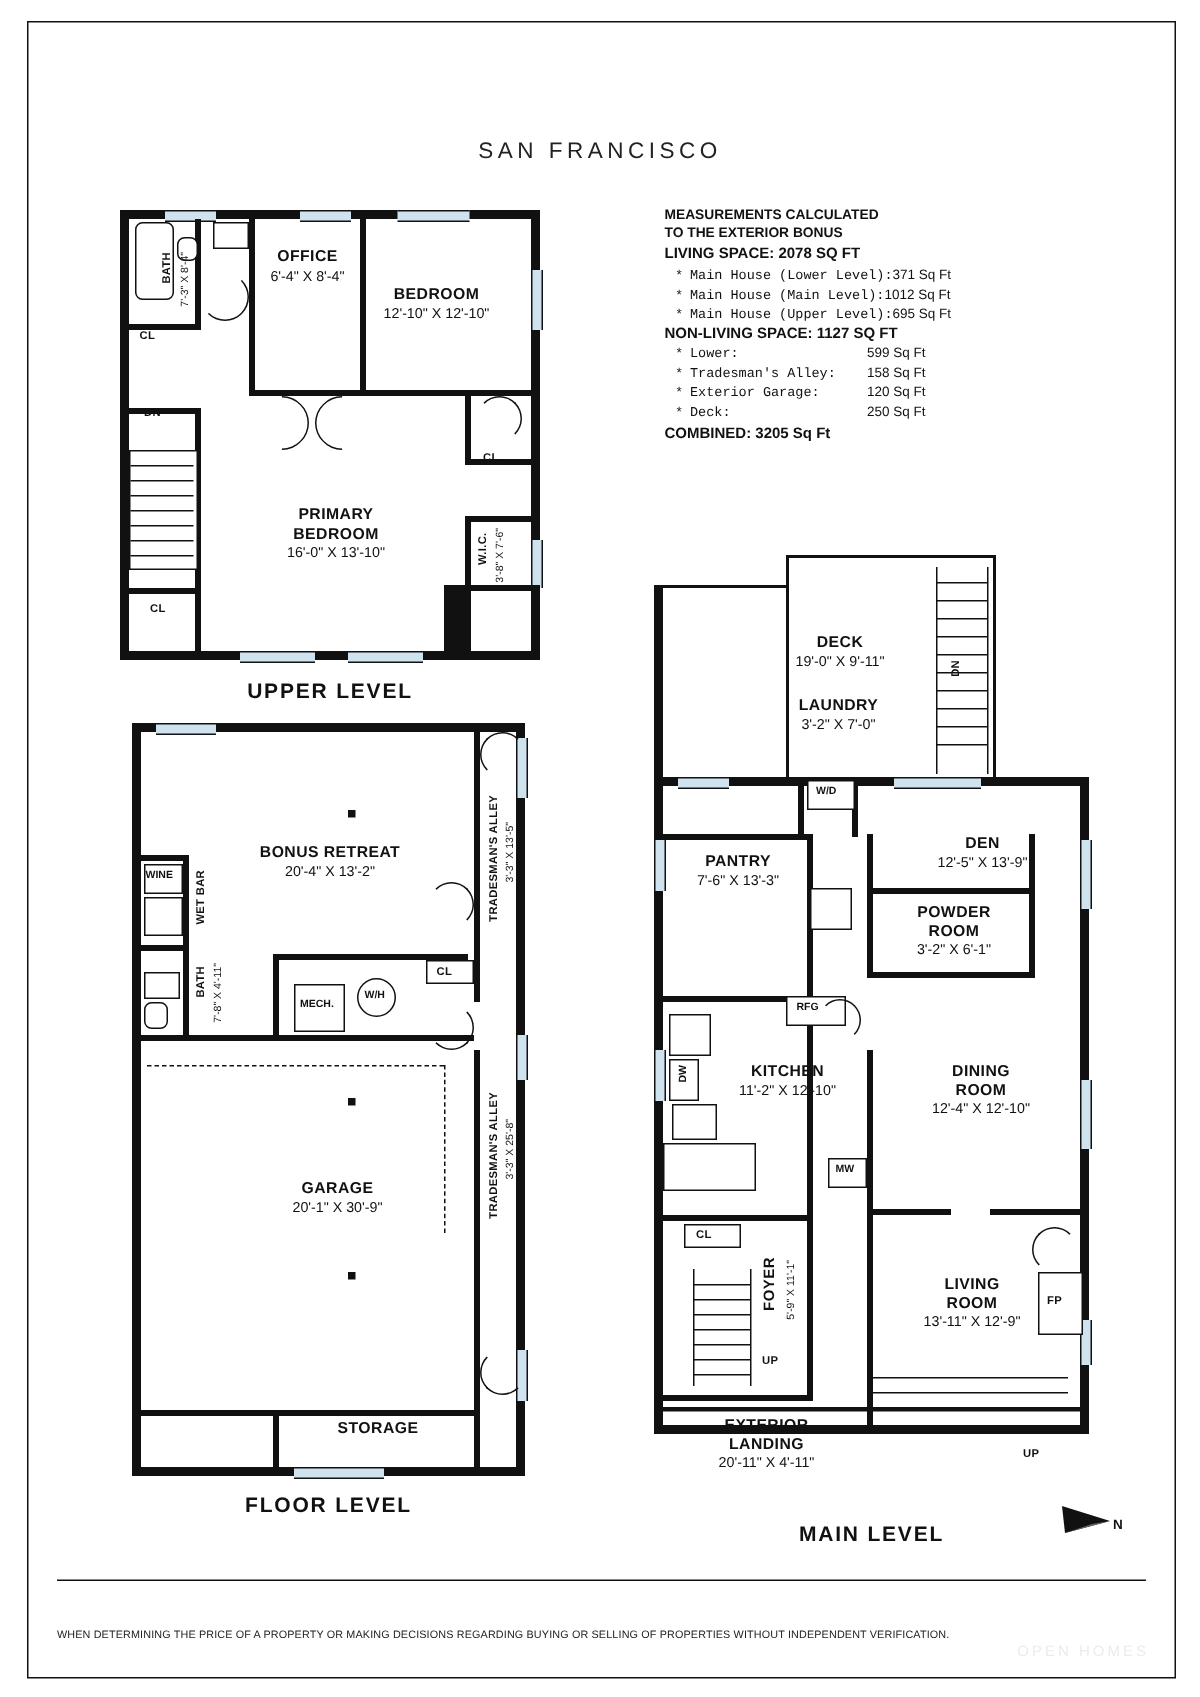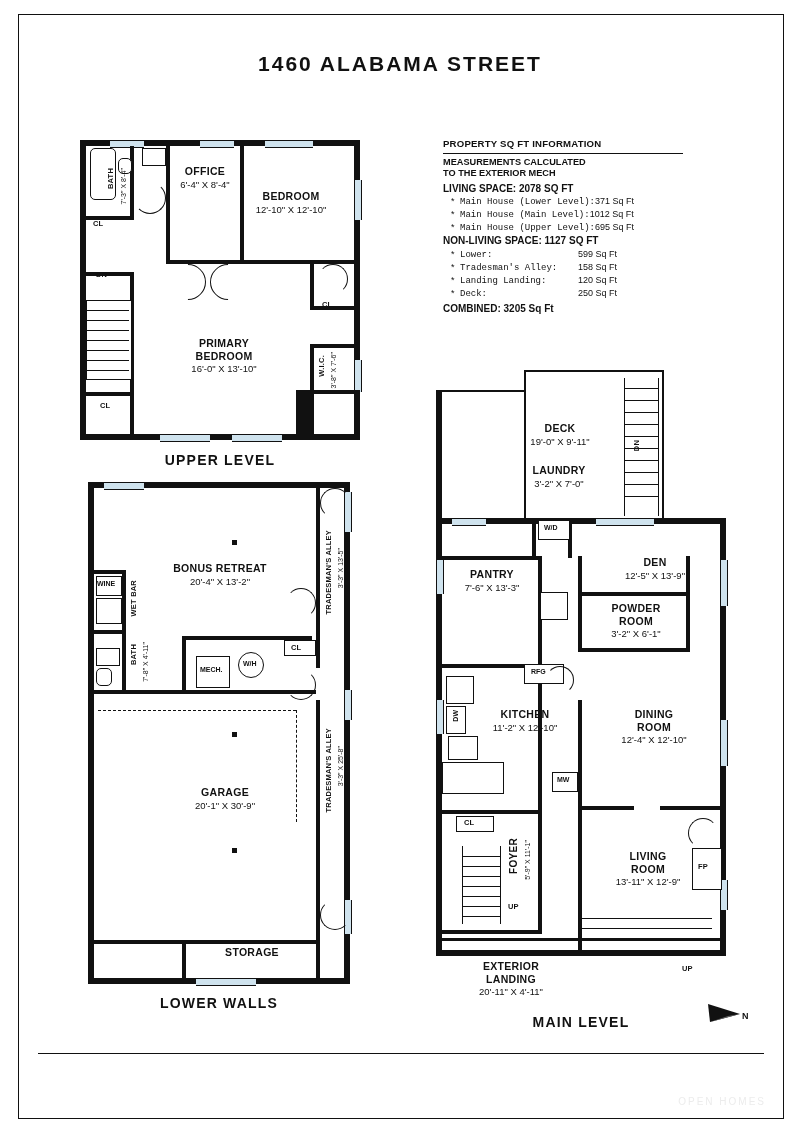--- a/index.html
+++ b/index.html
@@ -42,39 +42,38 @@
   .discl{font-size:7.2px;line-height:10px;color:#222;margin-top:7px;letter-spacing:.1px;}
   .hrline{position:absolute;left:38px;width:726px;height:1px;background:#111;}
   .wm{position:absolute;right:34px;bottom:24px;font-size:10px;color:#ececec;letter-spacing:2px;}
 </style>
 </head>
 <body>
 
 <div id="sheet">
   <div class="frame"></div>
 
-  <div class="title">1460 ALABAMA STREET</div>
+  <div class="subtitle">SAN FRANCISCO</div>
 
   <div class="info">
-    <div class="hd">PROPERTY SQ FT INFORMATION</div>
     <div class="sub">
       <div>MEASUREMENTS CALCULATED</div>
-      <div>TO THE EXTERIOR MECH</div>
+      <div>TO THE EXTERIOR BONUS</div>
     </div>
     <div class="bold">LIVING SPACE: 2078 SQ FT</div>
     <ul>
       <li><span class="dot">*</span><span class="lab">Main House (Lower Level):</span><span>371 Sq Ft</span></li>
       <li><span class="dot">*</span><span class="lab">Main House (Main Level):</span><span>1012 Sq Ft</span></li>
       <li><span class="dot">*</span><span class="lab">Main House (Upper Level):</span><span>695 Sq Ft</span></li>
     </ul>
     <div class="bold">NON-LIVING SPACE: 1127 SQ FT</div>
     <ul>
       <li><span class="dot">*</span><span class="lab">Lower:</span><span>599 Sq Ft</span></li>
       <li><span class="dot">*</span><span class="lab">Tradesman's Alley:</span><span>158 Sq Ft</span></li>
-      <li><span class="dot">*</span><span class="lab">Landing Landing:</span><span>120 Sq Ft</span></li>
+      <li><span class="dot">*</span><span class="lab">Exterior Garage:</span><span>120 Sq Ft</span></li>
       <li><span class="dot">*</span><span class="lab">Deck:</span><span>250 Sq Ft</span></li>
     </ul>
     <div class="comb">COMBINED:   3205  Sq Ft</div>
   </div>
 
   <div>
 
     <div class="wall" style="left:80px;top:140px;width:280px;height:6px;"></div>
     <div class="wall" style="left:80px;top:140px;width:6px;height:300px;"></div>
     <div class="wall" style="left:354px;top:140px;width:6px;height:300px;"></div>
@@ -203,21 +202,21 @@
     <div class="tinyn vert" style="left:337px;top:548px;"><span>3'-3" X 13'-5"</span></div>
     <div class="tiny vert" style="left:324px;top:728px;"><span>TRADESMAN'S ALLEY</span></div>
     <div class="tinyn vert" style="left:337px;top:746px;"><span>3'-3" X 25'-8"</span></div>
 
     <div class="tinyn" style="left:97px;top:580px;font-weight:bold;">WINE</div>
     <div class="tiny vert" style="left:129px;top:580px;">WET BAR</div>
     <div class="tinyn" style="left:200px;top:666px;font-weight:bold;">MECH.</div>
     <div class="tinyn" style="left:243px;top:660px;font-weight:bold;">W/H</div>
     <div class="tiny" style="left:291px;top:643px;">CL</div>
 
-    <div class="lvl" style="left:88px;top:995px;width:262px;">LOWER WALLS</div>
+    <div class="lvl" style="left:88px;top:995px;width:262px;">FLOOR LEVEL</div>
   </div>
 
   <div>
 
     <div class="wall" style="left:436px;top:390px;width:6px;height:566px;"></div>
     <div class="thin" style="left:436px;top:390px;width:90px;height:2px;"></div>
     <div class="thin" style="left:436px;top:390px;width:2px;height:130px;"></div>
     <div class="wall" style="left:436px;top:518px;width:290px;height:6px;"></div>
     <div class="wall" style="left:720px;top:518px;width:6px;height:438px;"></div>
     <div class="wall" style="left:436px;top:950px;width:290px;height:6px;"></div>
@@ -328,32 +327,33 @@
     <div class="room" style="left:592px;top:708px;width:124px;">
       <span>DINING</span><br><span>ROOM</span><br><span class="dim">12'-4" X 12'-10"</span>
     </div>
     <div class="room" style="left:588px;top:850px;width:120px;">
       <span>LIVING</span><br><span>ROOM</span><br><span class="dim">13'-11" X 12'-9"</span>
     </div>
     <div class="room vert" style="left:508px;top:838px;width:70px;font-size:10px;">
       <span>FOYER</span>
     </div>
     <div class="tinyn vert" style="left:524px;top:840px;"><span>5'-9" X 11'-1"</span></div>
-    <div class="room" style="left:452px;top:944px;width:118px;margin-top:16px;">
+    <div class="room" style="left:452px;top:944px;width:118px;">
       <span>EXTERIOR</span><br><span>LANDING</span><br><span class="dim">20'-11" X 4'-11"</span>
     </div>
 
     <div class="lvl" style="left:436px;top:1014px;width:290px;">MAIN LEVEL</div>
 
     <svg style="position:absolute;left:706px;top:1000px;" width="40" height="26">
       <polygon points="2,4 34,14 4,22" fill="#111"></polygon>
       <polygon points="4,22 22,16 34,14" fill="#666"></polygon>
     </svg>
     <div class="tiny" style="left:742px;top:1011px;font-size:9px;">N</div>
   </div>
 
   <div class="hrline" style="top:1053px;"></div>
   <div class="footer">
     <div class="discl">
+      <div>WHEN DETERMINING THE PRICE OF A PROPERTY OR MAKING DECISIONS REGARDING BUYING OR SELLING OF PROPERTIES WITHOUT INDEPENDENT VERIFICATION.</div>
     </div>
   </div>
   <div class="wm">OPEN HOMES</div>
 </div>
 
 </body></html>

